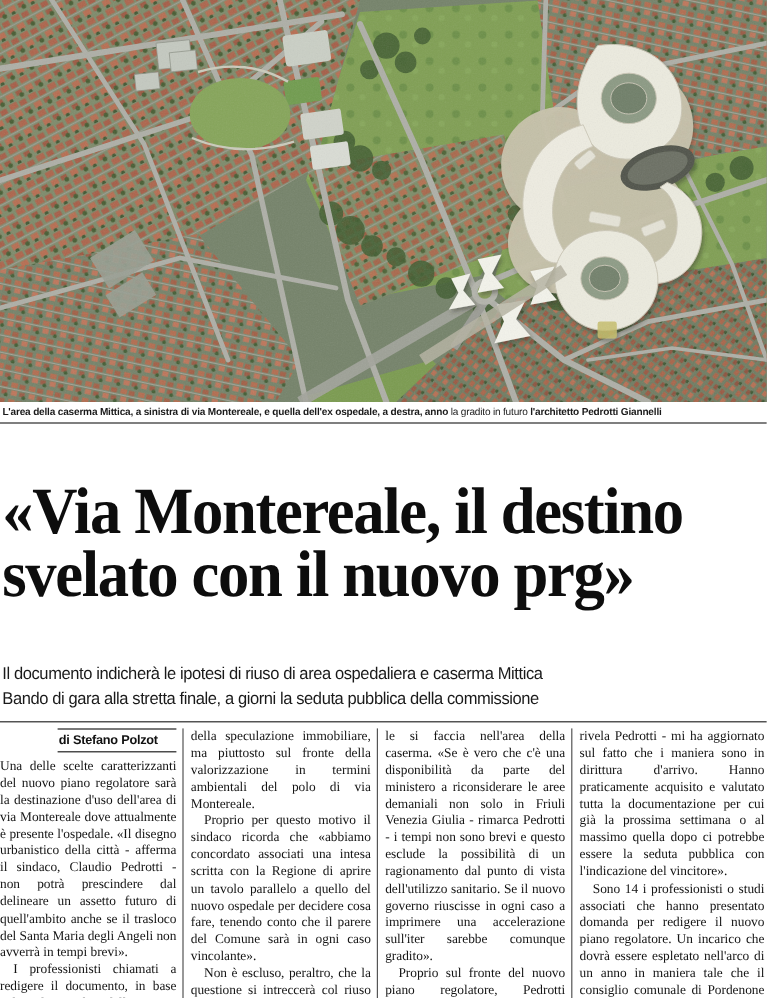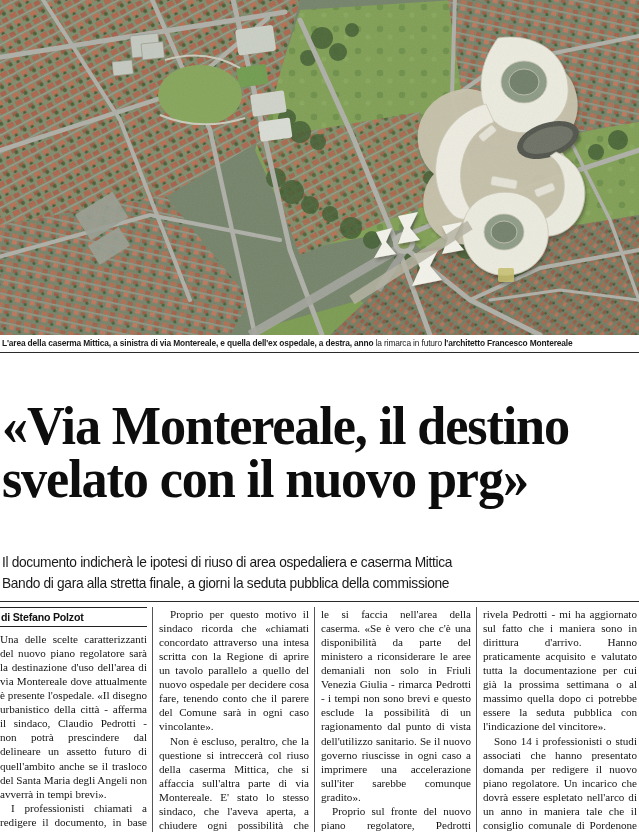--- a/index.html
+++ b/index.html
@@ -99,21 +99,21 @@
     box-sizing: border-box;
     position: relative;
   }
   .col + .col {
     border-left: 1px solid #555;
     padding-left: 6px;
     width: 162px;
   }
   .col:nth-child(4) { width: 163px; padding-right: 2px; }
 
-  .byline-block { margin-bottom: 5px; }
+  .byline-block { margin-bottom: 5px; padding-left: 48px; }
   .byline-rule-top { height: 1px; background: #222; }
   .byline-rule-bot { height: 1px; background: #222; }
   .byline {
     font-family: "Liberation Sans", sans-serif;
     font-weight: bold;
     font-size: 10.6px;
     letter-spacing: -0.2px;
     padding: 3px 0 3px 1px;
     color: #111;
   }
@@ -318,21 +318,21 @@
         <path d="M442,226 L462,222 L454,238 L464,250 L442,254 L448,238 Z"></path>
       </g>
 
       <path d="M352,300 L470,225" stroke="#b9b5a6" stroke-width="10" opacity="0.85" fill="none"></path>
 
       <rect x="0" y="0" width="639" height="335" fill="#8b9c78" opacity="0.07"></rect>
       <rect x="0" y="0" width="639" height="335" filter="url(#grain)" fill="none" opacity="0.5"></rect>
     </svg>
   </div>
 
-  <div class="caption"><span>L'area della caserma Mittica, a sinistra di via Montereale, e quella dell'ex ospedale, a destra, anno </span><span class="light">la rimarca in futuro </span><span>l'architetto Francesco Montereale</span></div>
+  <div class="caption"><span>L'area della caserma Mittica, a sinistra di via Montereale, e quella dell'ex ospedale, a destra, anno </span><span class="light">la gradito in futuro </span><span>l'architetto Pedrotti Giannelli</span></div>
 
   <div class="rule-thin"></div>
 
   <h1 class="headline">
     <span class="hl-line">«Via Montereale, il destino</span>
     <span class="hl-line">svelato con il nuovo prg»</span>
   </h1>
 
   <div class="subhead">
     <span class="sub-line">Il documento indicherà le ipotesi di riuso di area ospedaliera e caserma Mittica</span>
@@ -350,21 +350,22 @@
         <div class="byline-rule-bot"></div>
       </div>
       <div class="body-text">
         <p>Una delle scelte caratterizzanti del nuovo piano regolatore sarà la destinazione d'uso dell'area di via Montereale dove attualmente è presente l'ospedale. «Il disegno urbanistico della città - afferma il sindaco, Claudio Pedrotti - non potrà prescindere dal delineare un assetto futuro di quell'ambito anche se il trasloco del Santa Maria degli Angeli non avverrà in tempi brevi».</p>
         <p class="indent">I professionisti chiamati a redigere il documento, in base agli indirizzi dati dalla giunta, saranno chiamati a immaginare un futuro post-ospedale che Pedrotti non ipotizza sotto il segno</p>
       </div>
     </div>
 
     <div class="col">
       <div class="body-text">
-        <p class="indent">Proprio per questo motivo il sindaco ricorda che «chiamati concordato attraverso una intesa scritta con la Regione di aprire un tavolo parallelo a quello del nuovo ospedale per decidere cosa fare, tenendo conto che il parere del Comune sarà in ogni caso vincolante».</p>
+        <p>della speculazione immobiliare, ma piuttosto sul fronte della valorizzazione in termini ambientali del polo di via Montereale.</p>
+        <p class="indent">Proprio per questo motivo il sindaco ricorda che «abbiamo concordato associati una intesa scritta con la Regione di aprire un tavolo parallelo a quello del nuovo ospedale per decidere cosa fare, tenendo conto che il parere del Comune sarà in ogni caso vincolante».</p>
         <p class="indent">Non è escluso, peraltro, che la questione si intreccerà col riuso della caserma Mittica, che si affaccia sull'altra parte di via Montereale. E' stato lo stesso sindaco, che l'aveva aperta, a chiudere ogni possibilità che l'ospeda-</p>
       </div>
     </div>
 
     <div class="col">
       <div class="body-text">
         <p>le si faccia nell'area della caserma. «Se è vero che c'è una disponibilità da parte del ministero a riconsiderare le aree demaniali non solo in Friuli Venezia Giulia - rimarca Pedrotti - i tempi non sono brevi e questo esclude la possibilità di un ragionamento dal punto di vista dell'utilizzo sanitario. Se il nuovo governo riuscisse in ogni caso a imprimere una accelerazione sull'iter sarebbe comunque gradito».</p>
         <p class="indent">Proprio sul fronte del nuovo piano regolatore, Pedrotti annuncia che è imminente la decisione della commissione tecnica sul bando di assegnazione dell'incarico. «L'architetto Zofrea (presidente della commissione tecnica ) -</p>
       </div>
     </div>

